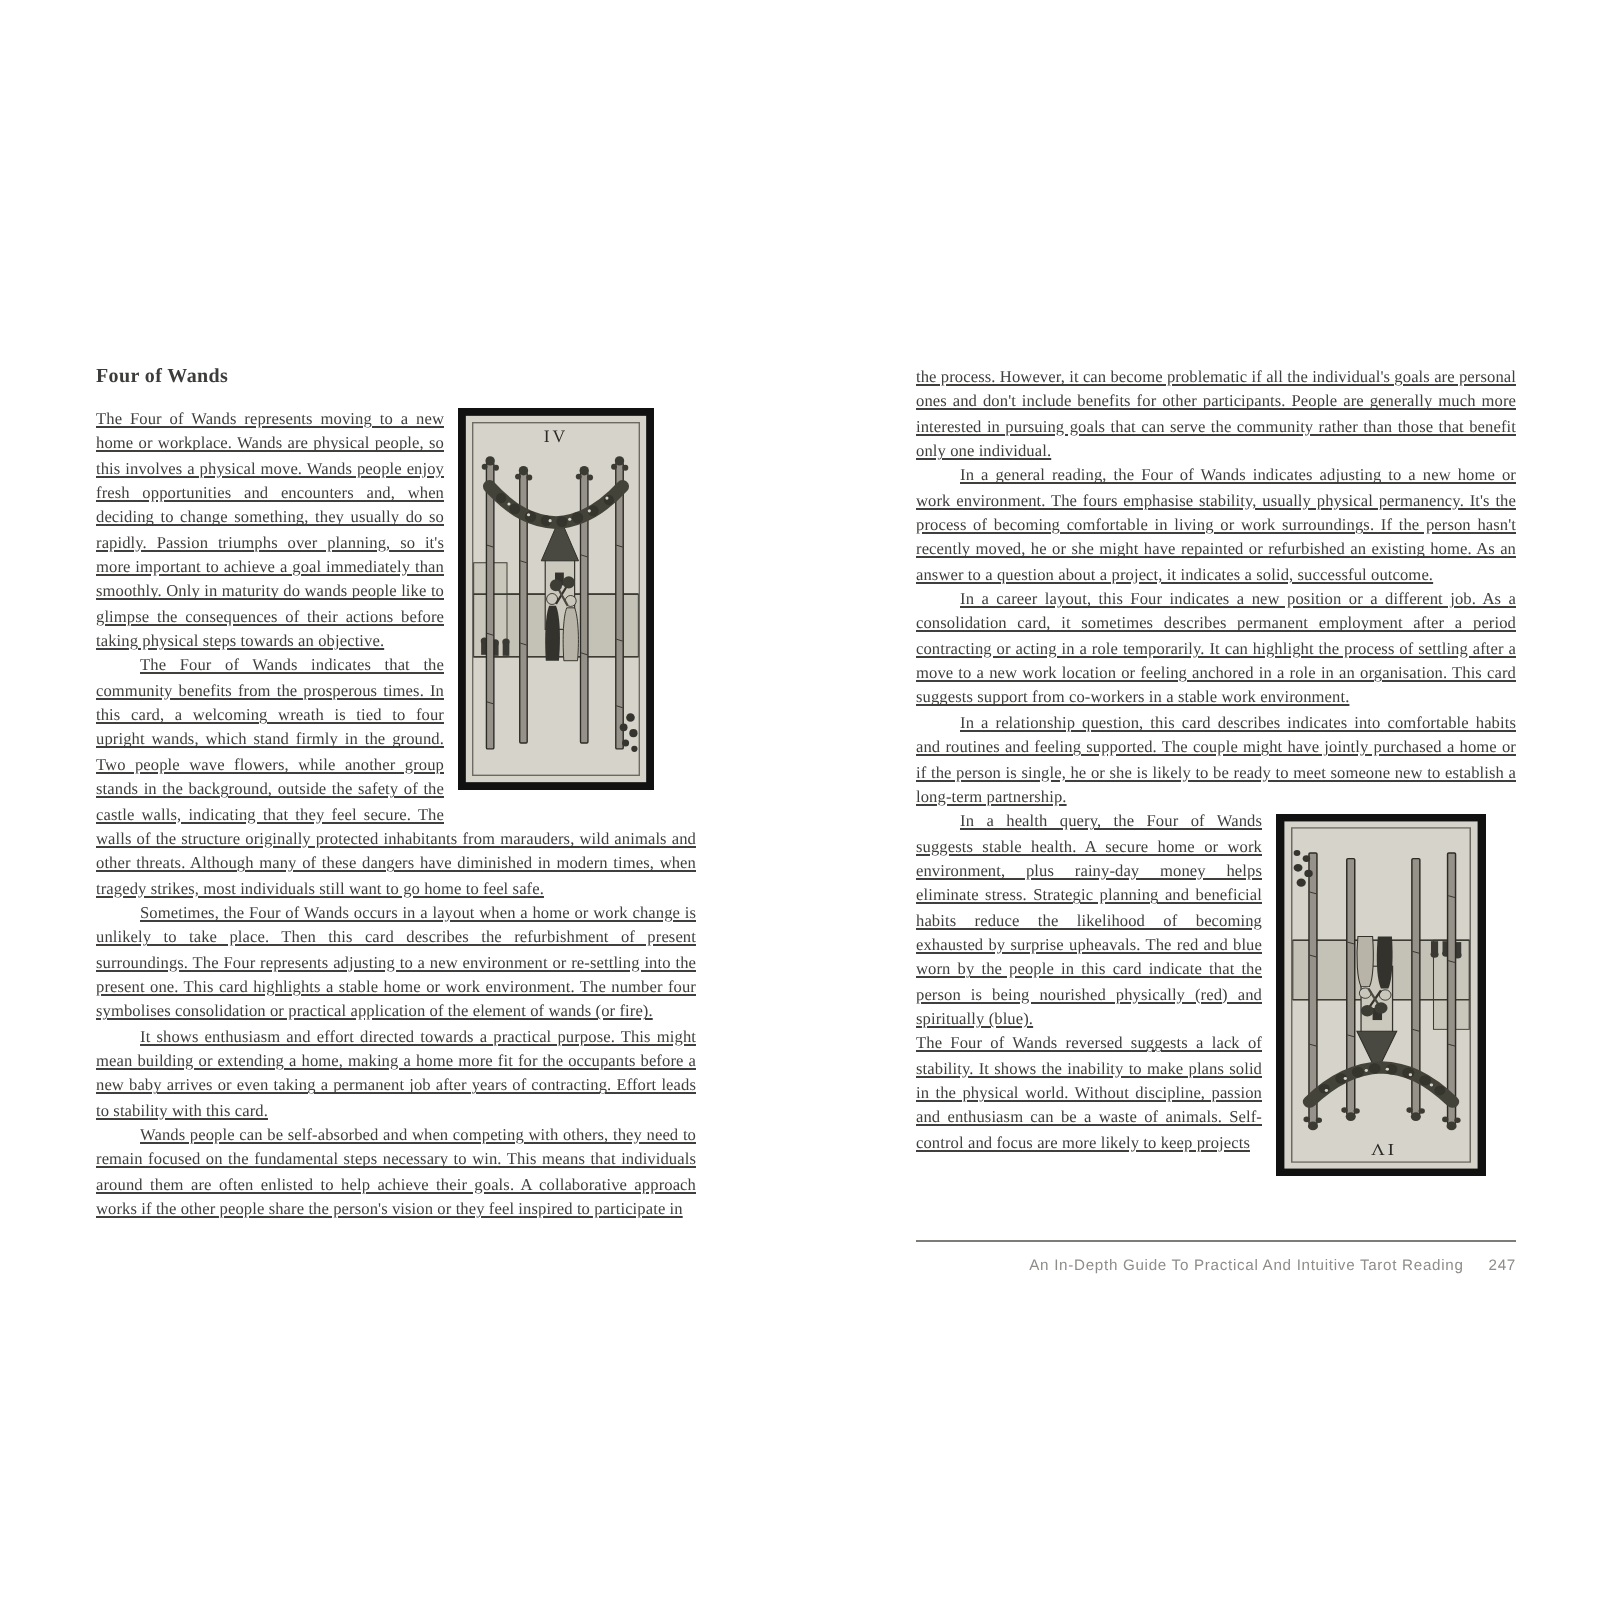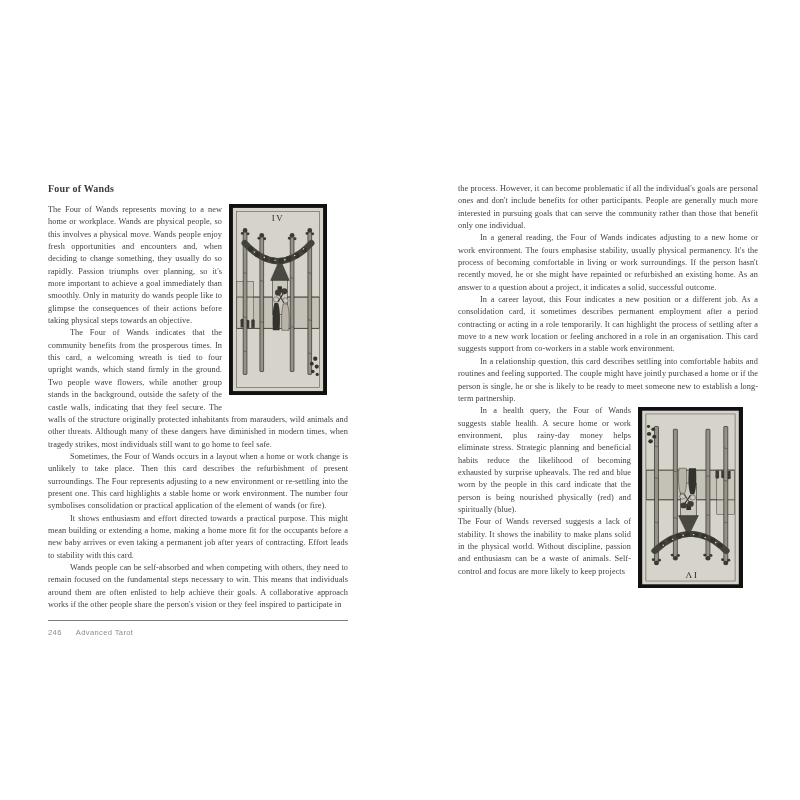--- a/index.html
+++ b/index.html
@@ -13,21 +13,21 @@
   .page-right{left:458px;}
 
   .heading{
     font-size:10px;font-weight:bold;color:#3d3c3a;
     margin:0 0 9px 0;letter-spacing:.2px;line-height:12px;
   }
   .heading.sub{margin:11px 0 9px 0;}
 
   .flow p{
     margin:0;font-size:8.3px;line-height:12.35px;color:#403f3d;
-    text-align:justify;text-indent:22px;letter-spacing:.05px;
+    text-align:justify;text-indent:22px;letter-spacing:.05px;text-decoration:underline;
   }
   .flow p.noindent{text-indent:0;}
 
   .card-fig{float:right;margin:0;background:#111;line-height:0;}
   .card-fig svg{display:block;}
   .card-left{margin:0 21px 10px 7px;}
   .card-right{margin:2px 15px 30px 7px;}
 
   .pfoot{
     position:absolute;left:0;right:0;top:437px;
@@ -159,40 +159,40 @@
         </svg>
       </figure>
 
       <p class="noindent">The Four of Wands represents moving to a new home or workplace. Wands are physical people, so this involves a physical move. Wands people enjoy fresh opportunities and encounters and, when deciding to change something, they usually do so rapidly. Passion triumphs over planning, so it's more important to achieve a goal immediately than smoothly. Only in maturity do wands people like to glimpse the consequences of their actions before taking physical steps towards an objective.</p>
       <p>The Four of Wands indicates that the community benefits from the prosperous times. In this card, a welcoming wreath is tied to four upright wands, which stand firmly in the ground. Two people wave flowers, while another group stands in the background, outside the safety of the castle walls, indicating that they feel secure. The walls of the structure originally protected inhabitants from marauders, wild animals and other threats. Although many of these dangers have diminished in modern times, when tragedy strikes, most individuals still want to go home to feel safe.</p>
       <p>Sometimes, the Four of Wands occurs in a layout when a home or work change is unlikely to take place. Then this card describes the refurbishment of present surroundings. The Four represents adjusting to a new environment or re-settling into the present one. This card highlights a stable home or work environment. The number four symbolises consolidation or practical application of the element of wands (or fire).</p>
       <p>It shows enthusiasm and effort directed towards a practical purpose. This might mean building or extending a home, making a home more fit for the occupants before a new baby arrives or even taking a permanent job after years of contracting. Effort leads to stability with this card.</p>
       <p>Wands people can be self-absorbed and when competing with others, they need to remain focused on the fundamental steps necessary to win. This means that individuals around them are often enlisted to help achieve their goals. A collaborative approach works if the other people share the person's vision or they feel inspired to participate in</p>
     </div>
 
-    <footer class="pfoot foot-left">
-      <span class="rule"></span>
-      <span class="pagenum">246</span>
-      <span>Advanced Tarot</span>
-    </footer>
   </section>
 
   <section class="page page-right">
     <div class="flow">
       <p class="noindent">the process. However, it can become problematic if all the individual's goals are personal ones and don't include benefits for other participants. People are generally much more interested in pursuing goals that can serve the community rather than those that benefit only one individual.</p>
       <p>In a general reading, the Four of Wands indicates adjusting to a new home or work environment. The fours emphasise stability, usually physical permanency. It's the process of becoming comfortable in living or work surroundings. If the person hasn't recently moved, he or she might have repainted or refurbished an existing home. As an answer to a question about a project, it indicates a solid, successful outcome.</p>
       <p>In a career layout, this Four indicates a new position or a different job. As a consolidation card, it sometimes describes permanent employment after a period contracting or acting in a role temporarily. It can highlight the process of settling after a move to a new work location or feeling anchored in a role in an organisation. This card suggests support from co-workers in a stable work environment.</p>
-      <p>In a relationship question, this card describes settling into comfortable habits and routines and feeling supported. The couple might have jointly purchased a home or if the person is single, he or she is likely to be ready to meet someone new to establish a long-term partnership.</p>
+      <p>In a relationship question, this card describes indicates into comfortable habits and routines and feeling supported. The couple might have jointly purchased a home or if the person is single, he or she is likely to be ready to meet someone new to establish a long-term partnership.</p>
 
       <figure class="card-fig card-right">
         <svg width="105" height="181" viewBox="0 0 100 195" preserveAspectRatio="none">
           <use href="#fow-art" transform="rotate(180 50 97.5)"></use>
         </svg>
       </figure>
 
       <p>In a health query, the Four of Wands suggests stable health. A secure home or work environment, plus rainy-day money helps eliminate stress. Strategic planning and beneficial habits reduce the likelihood of becoming exhausted by surprise upheavals. The red and blue worn by the people in this card indicate that the person is being nourished physically (red) and spiritually (blue).</p>
 
       <p class="noindent">The Four of Wands reversed suggests a lack of stability. It shows the inability to make plans solid in the physical world. Without discipline, passion and enthusiasm can be a waste of animals. Self-control and focus are more likely to keep projects</p>
     </div>
 
+    <footer class="pfoot foot-right">
+      <span class="rule"></span>
+      <span>An In-Depth Guide To Practical And Intuitive Tarot Reading</span>
+      <span class="pagenum">247</span>
+    </footer>
   </section>
 
 </div>
 
 </body></html>

